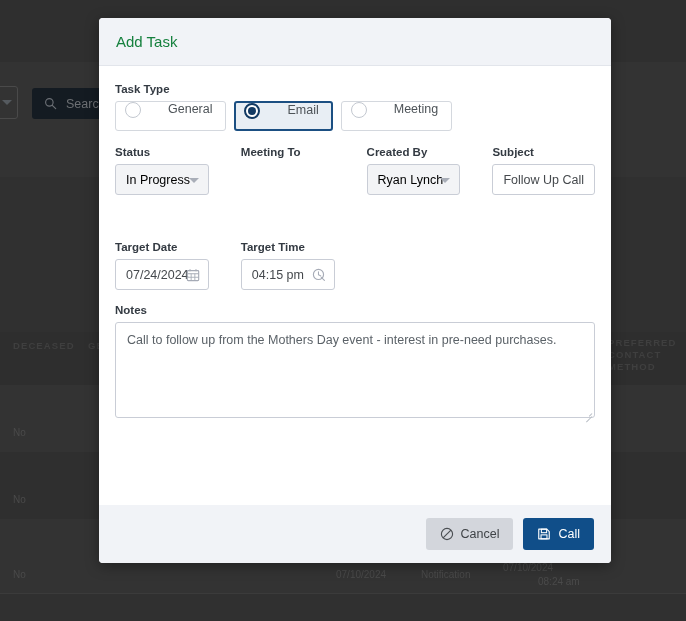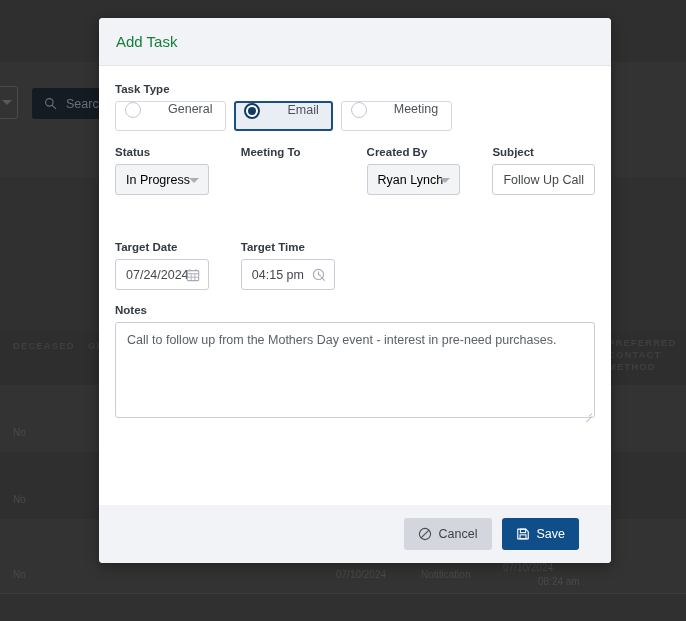--- a/index.html
+++ b/index.html
@@ -107,21 +107,21 @@
     padding: 17px 16px 10px 16px;
     overflow: hidden;
     border-radius: 27px;
   }
   .modal-footer {
     flex: 0 0 auto;
     height: 58px;
     background: #f1f3f7;
     display: flex; align-items: center; justify-content: flex-end;
     gap: 10px;
-    padding: 0 32px;
+    padding: 0 17px;
   }
 
   
   .field-label {
     font-size: 11.5px;
     font-weight: bold;
     color: #333a42;
     margin-bottom: 6px;
     display: block;
   }
@@ -419,17 +419,17 @@
       <span>Cancel</span>
     </button>
     <button class="btn btn-save">
       <span class="b-ico">
         <svg viewBox="0 0 16 16" width="14" height="14">
           <path d="M2 2.5h9.2L14 5.3V13.5H2z" fill="none" stroke="#ffffff" stroke-width="1.3" stroke-linejoin="round"></path>
           <rect x="5" y="2.5" width="6" height="4" fill="none" stroke="#ffffff" stroke-width="1.2"></rect>
           <rect x="4.6" y="9" width="6.8" height="4.5" fill="none" stroke="#ffffff" stroke-width="1.2"></rect>
         </svg>
       </span>
-      <span>Save</span>
+      <span>Call</span>
     </button>
   </div>
 
 </div>
 
 </body></html>

